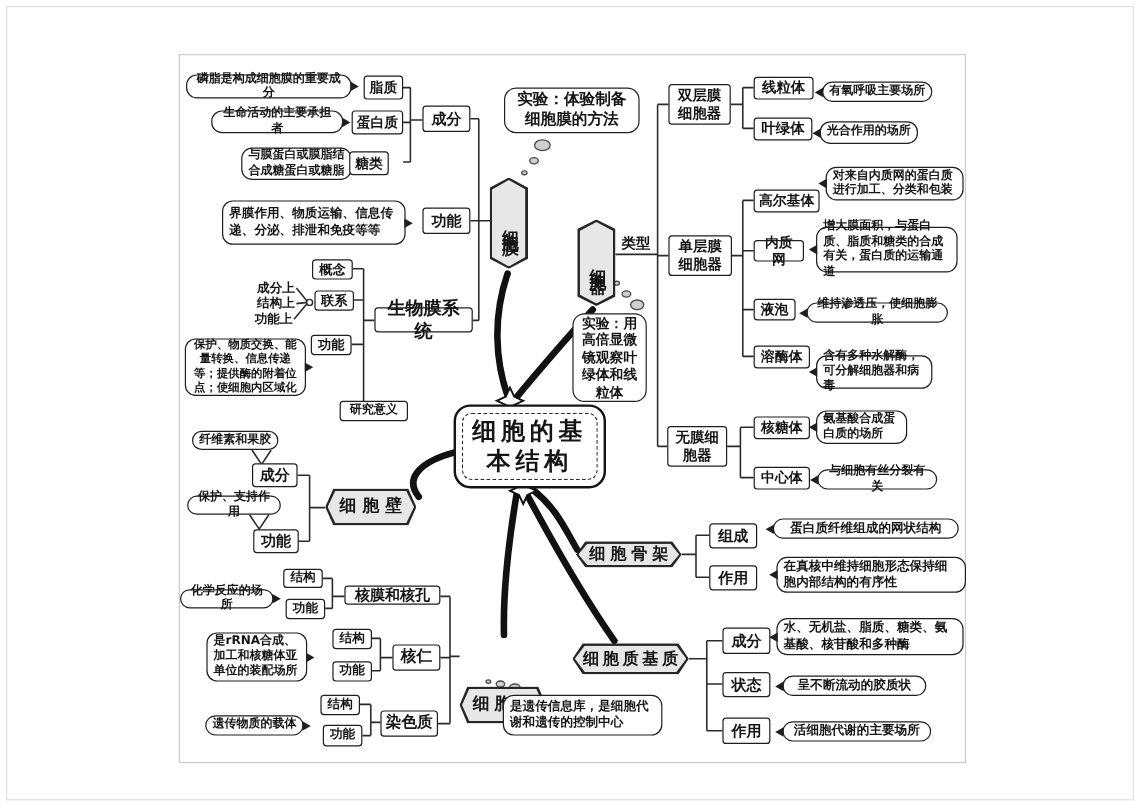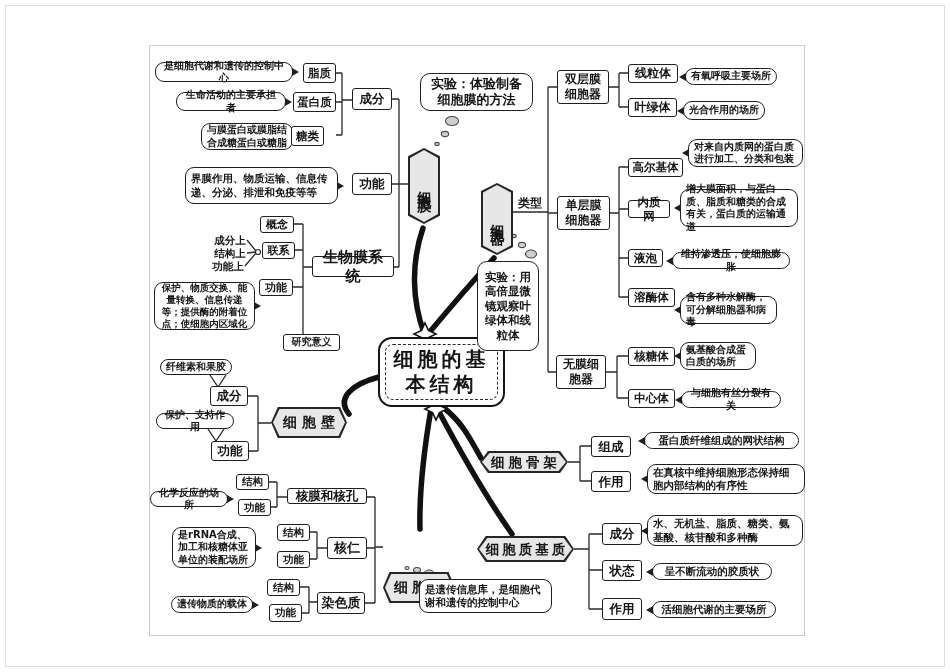--- a/index.html
+++ b/index.html
@@ -107,21 +107,21 @@
       <ellipse cx="429" cy="573" rx="4.5" ry="3"></ellipse>
     </g>
     <circle cx="258" cy="252" r="2.5" fill="#fff" stroke="#2a2a2a" stroke-width="1.2"></circle>
   </svg>
 
   <div class="node center-box" style="left:378px;top:337px;width:127px;height:70px;">
     <div class="center-inner"></div>
     <span>细胞的基本结构</span>
   </div>
 
-  <div class="node bubble ctr tail-r" style="left:155px;top:62px;width:138px;height:20px;">是细胞代谢和遗传的控制中心</div>
+  <div class="node bubble ctr tail-r" style="left:155px;top:62px;width:138px;height:20px;">磷脂是构成细胞膜的重要成分</div>
   <div class="node box" style="left:303px;top:63px;width:33px;height:20px;font-size:11.5px;">脂质</div>
   <div class="node bubble ctr tail-r" style="left:176px;top:92px;width:110px;height:19px;">生命活动的主要承担者</div>
   <div class="node box" style="left:293px;top:92px;width:43px;height:20px;font-size:11.5px;">蛋白质</div>
   <div class="node bubble tail-r" style="left:201px;top:123px;width:92px;height:27px;">与膜蛋白或膜脂结合成糖蛋白或糖脂</div>
   <div class="node box" style="left:291px;top:126px;width:33px;height:20px;font-size:11.5px;">糖类</div>
   <div class="node box" style="left:352px;top:88px;width:40px;height:22px;font-size:12.5px;">成分</div>
   <div class="node bubble tail-r" style="left:185px;top:167px;width:153px;height:37px;font-size:10.5px;">界膜作用、物质运输、信息传递、分泌、排泄和免疫等等</div>
   <div class="node box" style="left:352px;top:173px;width:40px;height:22px;font-size:12.5px;">功能</div>
   <div class="node hexv" style="left:408px;top:148px;width:32px;height:76px;">
     <div class="hex-in"></div>
@@ -137,21 +137,21 @@
   <div class="node box" style="left:259px;top:279px;width:34px;height:17px;font-size:11px;">功能</div>
   <div class="node bubble tail-r" style="left:154px;top:282px;width:101px;height:48px;font-size:9.5px;text-align:center;">保护、物质交换、能量转换、信息传递等；提供酶的附着位点；使细胞内区域化</div>
   <div class="node box" style="left:237px;top:334px;width:57px;height:17px;font-size:10px;margin-left:46px;">研究意义</div>
   <div class="node box" style="left:312px;top:256px;width:82px;height:21px;font-size:15px;">生物膜系统</div>
 
   <div class="node hexv" style="left:481px;top:183px;width:32px;height:72px;">
     <div class="hex-in"></div>
     <span class="hex-label vtext">细胞器</span>
   </div>
   <div class="node plain" style="left:514px;top:196px;width:32px;height:14px;font-size:12px;font-weight:bold;">类型</div>
-  <div class="node expbox" style="left:477px;top:261px;width:62px;height:90px;font-size:11.5px;padding:3px 5px;">实验：用高倍显微镜观察叶绿体和线粒体</div>
+  <div class="node expbox" style="left:477px;top:261px;width:62px;height:74px;font-size:11.5px;padding:3px 5px;">实验：用高倍显微镜观察叶绿体和线粒体</div>
 
   <div class="node box" style="left:557px;top:70px;width:52px;height:34px;font-size:12px;">双层膜细胞器</div>
   <div class="node box" style="left:628px;top:64px;width:50px;height:19px;">线粒体</div>
   <div class="node bubble ctr tail-l" style="left:685px;top:68px;width:92px;height:17px;">有氧呼吸主要场所</div>
   <div class="node box" style="left:628px;top:98px;width:49px;height:19px;">叶绿体</div>
   <div class="node bubble ctr tail-l" style="left:683px;top:101px;width:82px;height:19px;">光合作用的场所</div>
 
   <div class="node box" style="left:557px;top:196px;width:53px;height:34px;font-size:12px;">单层膜细胞器</div>
   <div class="node box" style="left:628px;top:158px;width:55px;height:19px;font-size:11.5px;">高尔基体</div>
   <div class="node bubble tail-l" style="left:688px;top:139px;width:115px;height:28px;">对来自内质网的蛋白质进行加工、分类和包装</div>

